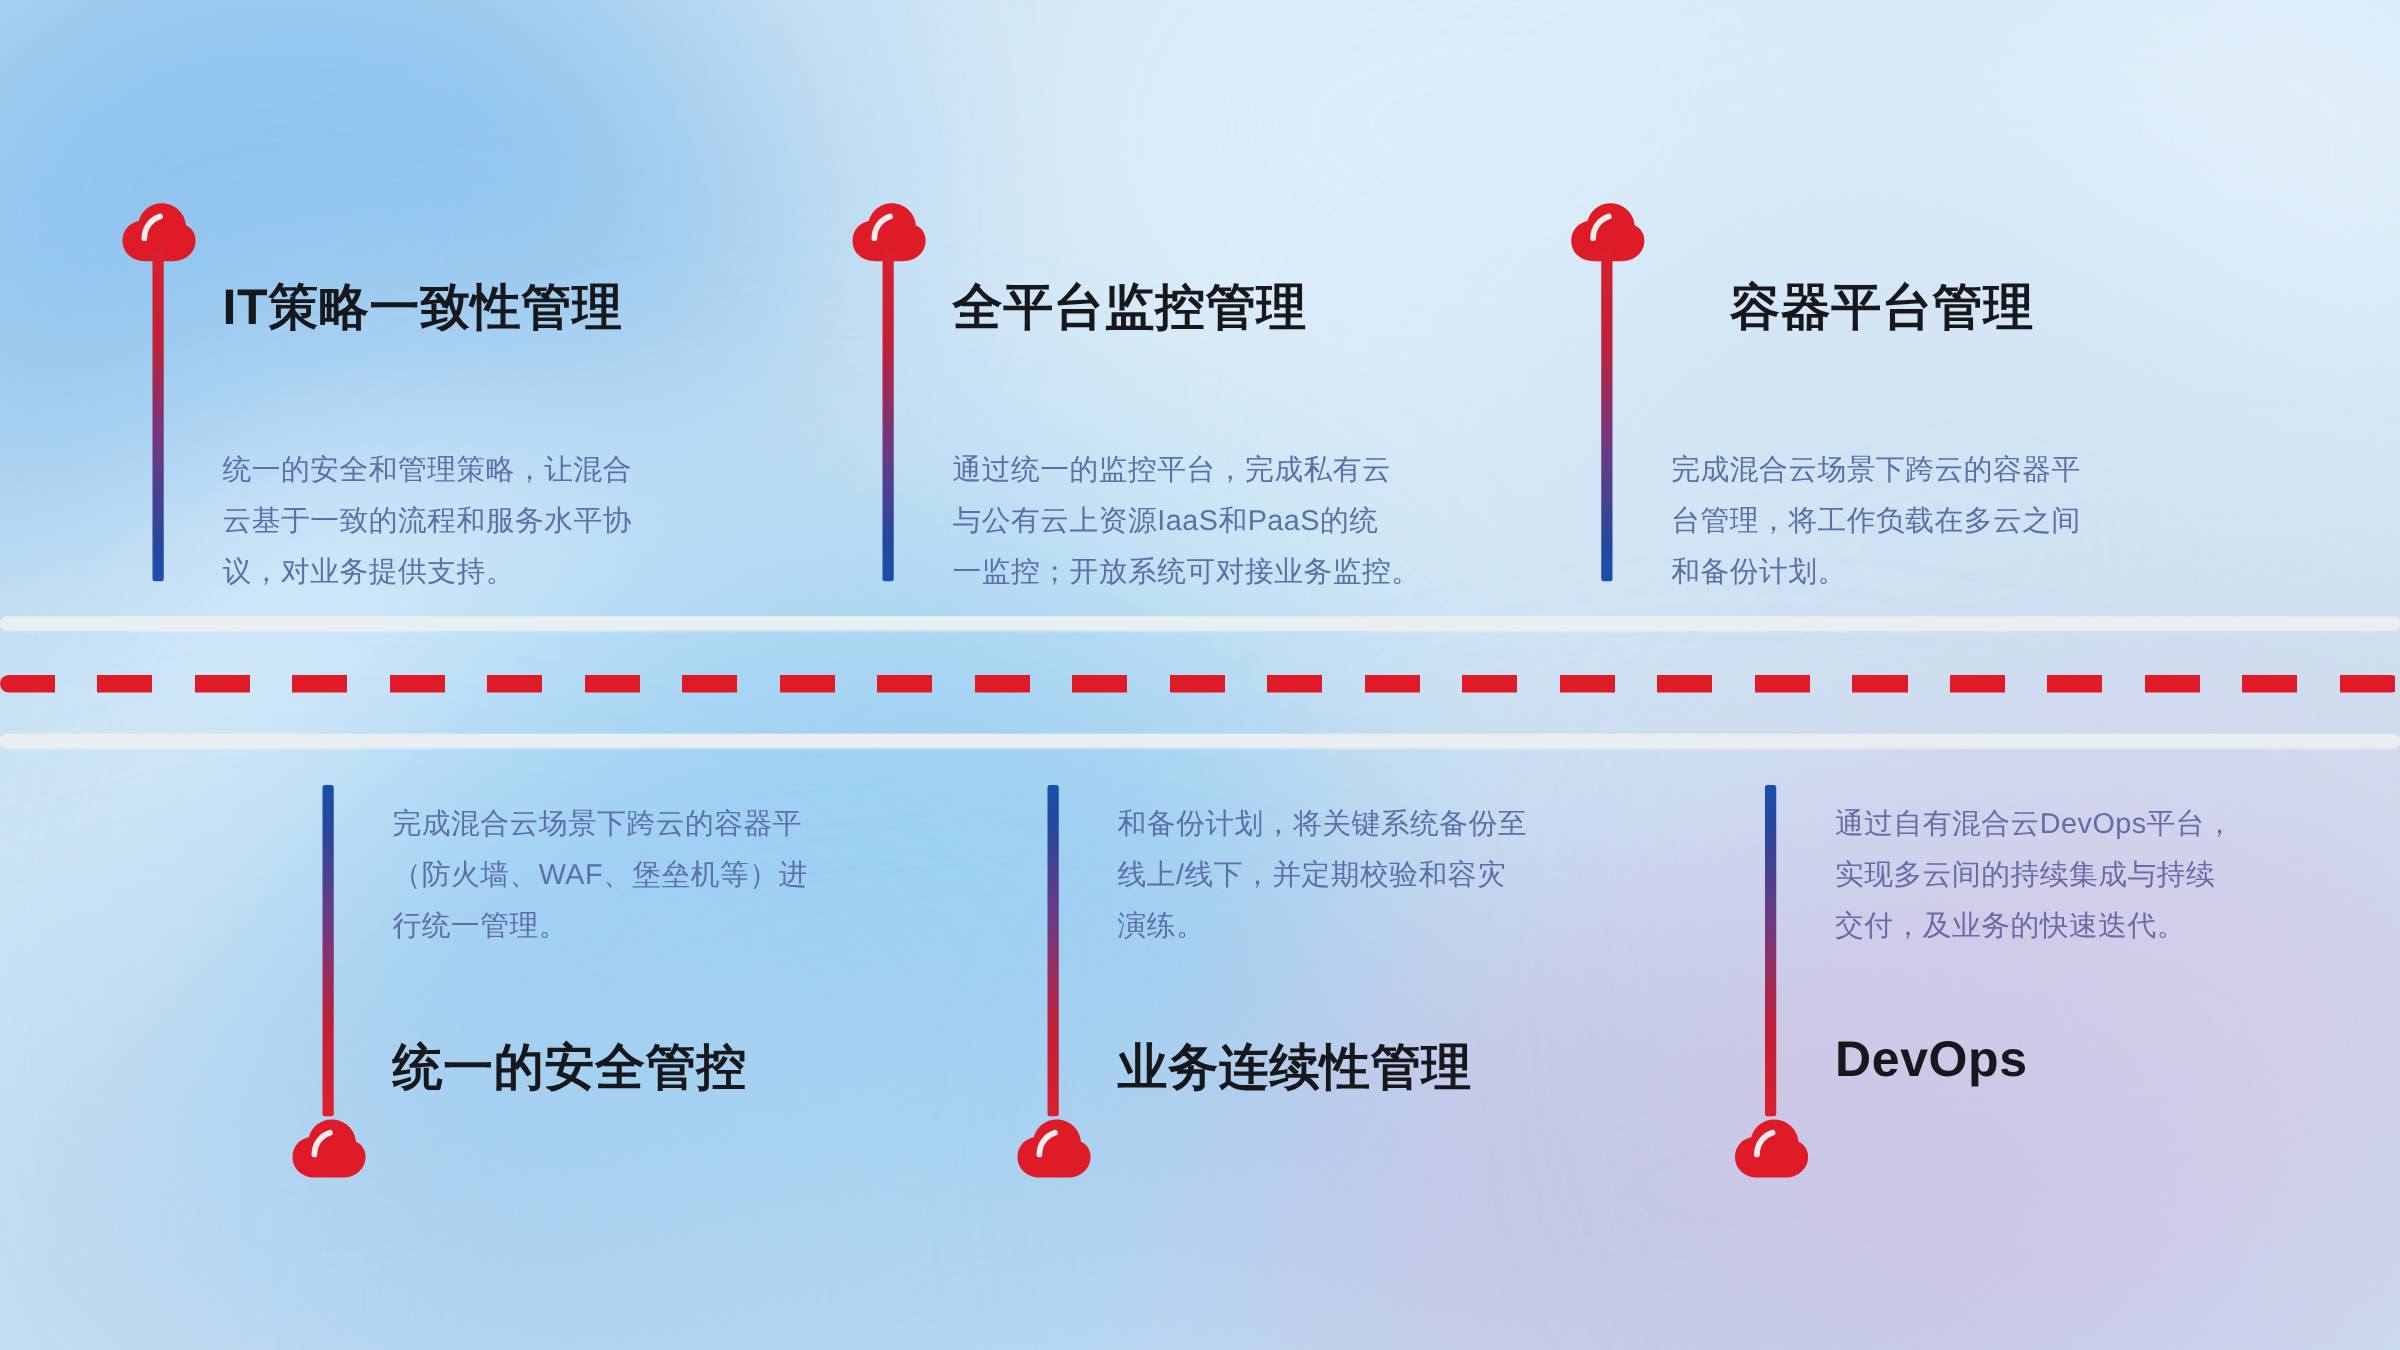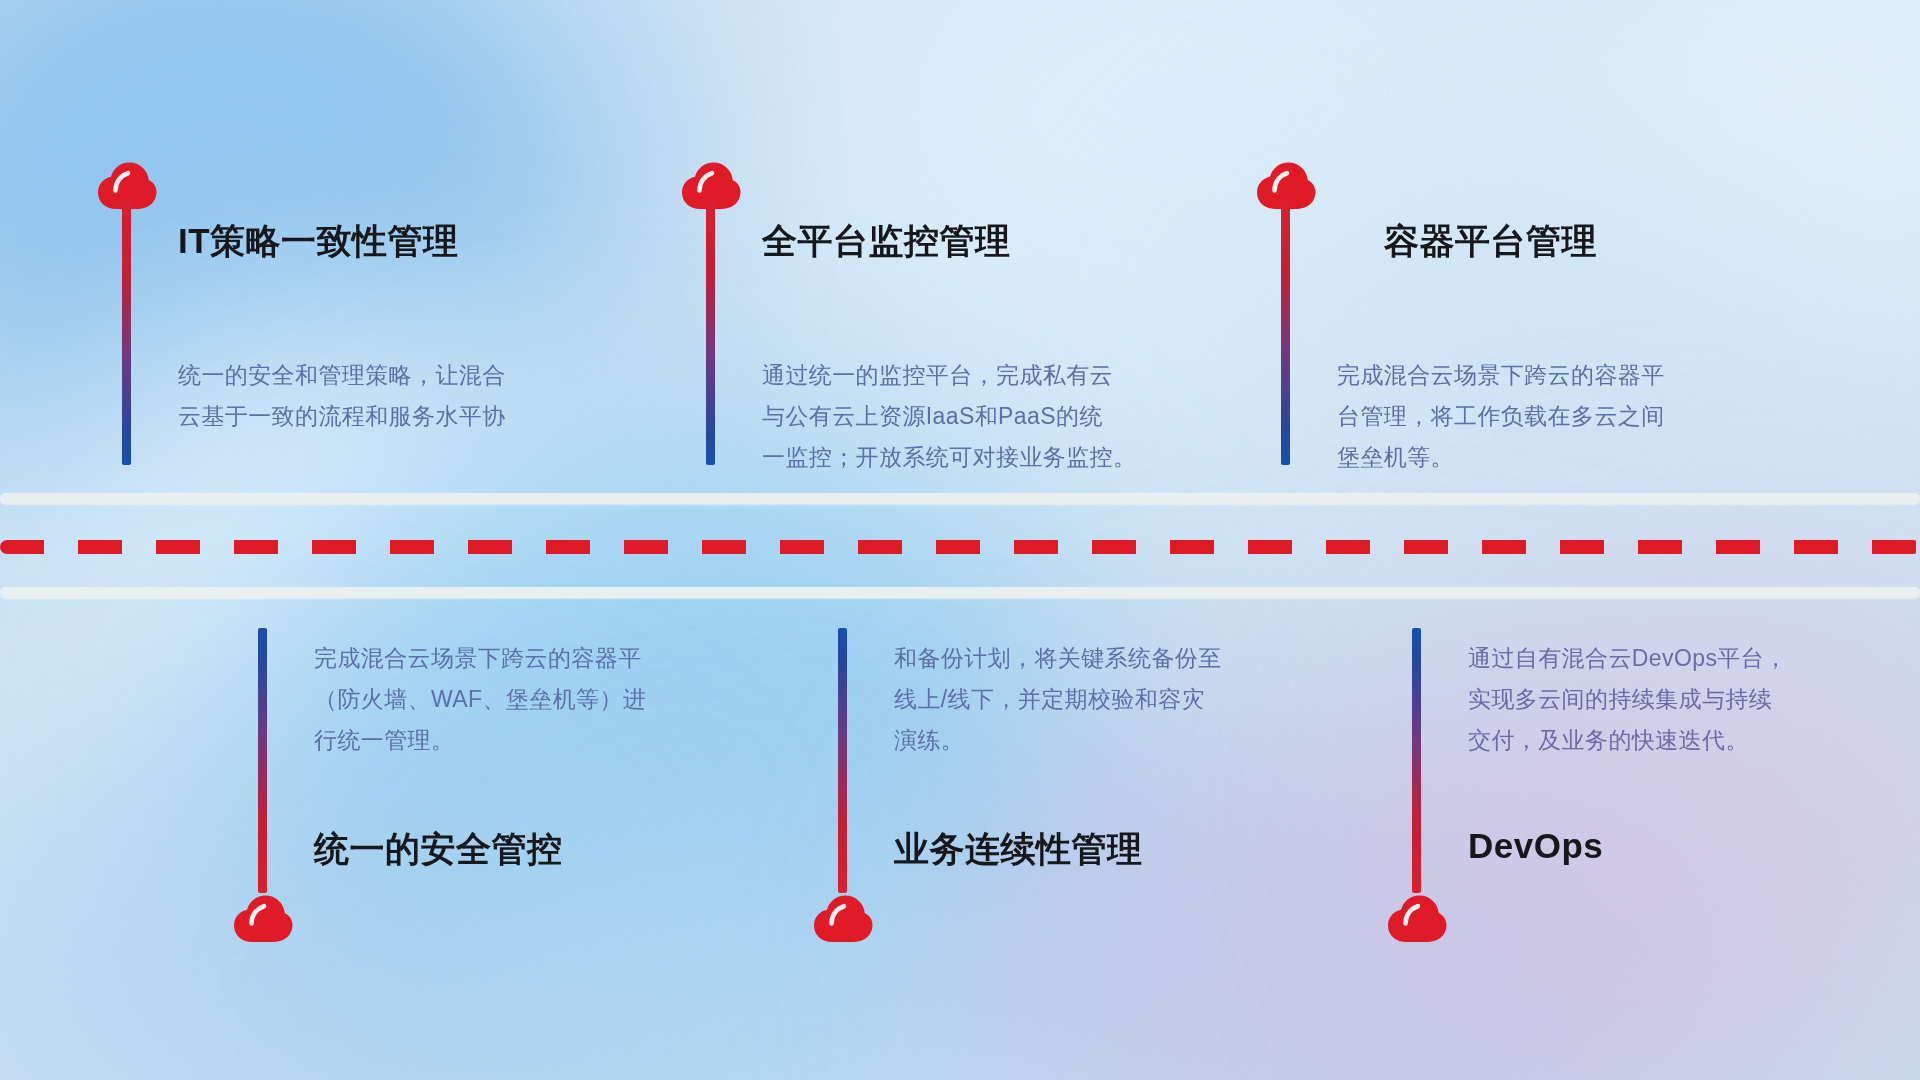--- a/index.html
+++ b/index.html
@@ -51,21 +51,21 @@
   .stem {
     position:absolute; width:9px; border-radius:2px;
   }
   .stem-down { background:linear-gradient(to bottom,#d9202e 0%,#c02038 28%,#6b3a84 60%,#25489c 88%,#1a4fae 100%); }
   .stem-up   { background:linear-gradient(to top,#d9202e 0%,#c02038 28%,#6b3a84 60%,#25489c 88%,#1a4fae 100%); }
 
   .cloud { position:absolute; width:62px; height:50px; }
 
   .heading {
     position:absolute;
-    font-size:35px;
+    font-size:40px;
     font-weight:700;
     color:#16181c;
     white-space:nowrap;
     letter-spacing:.5px;
   }
   .body-text {
     position:absolute;
     font-size:23px;
     line-height:41px;
     color:#5b6fa8;
@@ -96,20 +96,21 @@
     <svg viewBox="0 0 62 50" width="62" height="50" aria-hidden="true">
       <path d="M20.5 49 C9 49 2 41.5 2 32.5 C2 24.5 7.5 18.2 15 16.8 C17 8.5 24.5 2.5 33.5 2.5 C43.6 2.5 52 10.3 52.8 20.3 C57.6 22.3 60.5 26.9 60.5 32.3 C60.5 41.2 53.3 49 42 49 Z" fill="#e01b28"></path>
       <path d="M19.5 30.5 C19.5 22.5 24.5 15.5 32 13.2" stroke="#ffffff" stroke-width="4.6" stroke-linecap="round" fill="none" opacity="0.92"></path>
     </svg>
   </div>
   <div class="stem stem-down" style="left:122px; top:200px; height:265px;"></div>
   <div class="heading" style="left:178px; top:218px;">IT策略一致性管理</div>
   <div class="body-text" style="left:178px; top:355px; width:420px;">
     <span class="ln">统一的安全和管理策略，让混合</span>
     <span class="ln">云基于一致的流程和服务水平协</span>
+    <span class="ln">议，对业务提供支持。</span>
   </div>
 </div>
 
 <div class="col">
   <div class="cloud" style="left:680px; top:160px;">
     <svg viewBox="0 0 62 50" width="62" height="50" aria-hidden="true">
       <path d="M20.5 49 C9 49 2 41.5 2 32.5 C2 24.5 7.5 18.2 15 16.8 C17 8.5 24.5 2.5 33.5 2.5 C43.6 2.5 52 10.3 52.8 20.3 C57.6 22.3 60.5 26.9 60.5 32.3 C60.5 41.2 53.3 49 42 49 Z" fill="#e01b28"></path>
       <path d="M19.5 30.5 C19.5 22.5 24.5 15.5 32 13.2" stroke="#ffffff" stroke-width="4.6" stroke-linecap="round" fill="none" opacity="0.92"></path>
     </svg>
   </div>
@@ -127,21 +128,21 @@
     <svg viewBox="0 0 62 50" width="62" height="50" aria-hidden="true">
       <path d="M20.5 49 C9 49 2 41.5 2 32.5 C2 24.5 7.5 18.2 15 16.8 C17 8.5 24.5 2.5 33.5 2.5 C43.6 2.5 52 10.3 52.8 20.3 C57.6 22.3 60.5 26.9 60.5 32.3 C60.5 41.2 53.3 49 42 49 Z" fill="#e01b28"></path>
       <path d="M19.5 30.5 C19.5 22.5 24.5 15.5 32 13.2" stroke="#ffffff" stroke-width="4.6" stroke-linecap="round" fill="none" opacity="0.92"></path>
     </svg>
   </div>
   <div class="stem stem-down" style="left:1281px; top:200px; height:265px;"></div>
   <div class="heading" style="left:1337px; top:218px;margin-left:47px;">容器平台管理</div>
   <div class="body-text" style="left:1337px; top:355px; width:430px;">
     <span class="ln">完成混合云场景下跨云的容器平</span>
     <span class="ln">台管理，将工作负载在多云之间</span>
-    <span class="ln">堡垒机等。</span>
+    <span class="ln">和备份计划。</span>
   </div>
 </div>
 
 <div class="divider-band">
   <div class="rule rule-top"></div>
   <div class="dashed"></div>
   <div class="rule rule-bottom"></div>
 </div>
 
 <div class="col">

